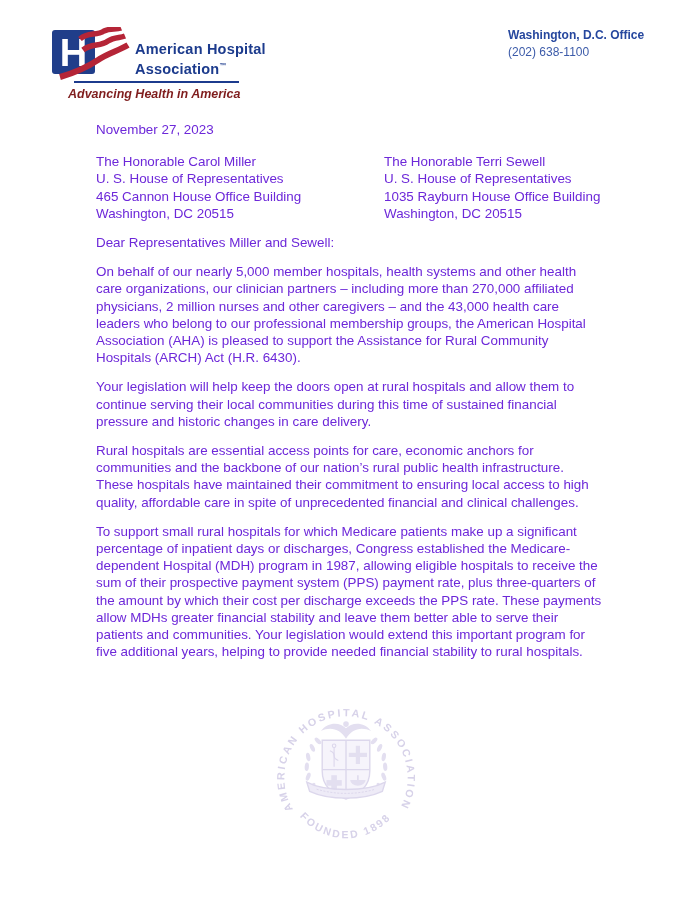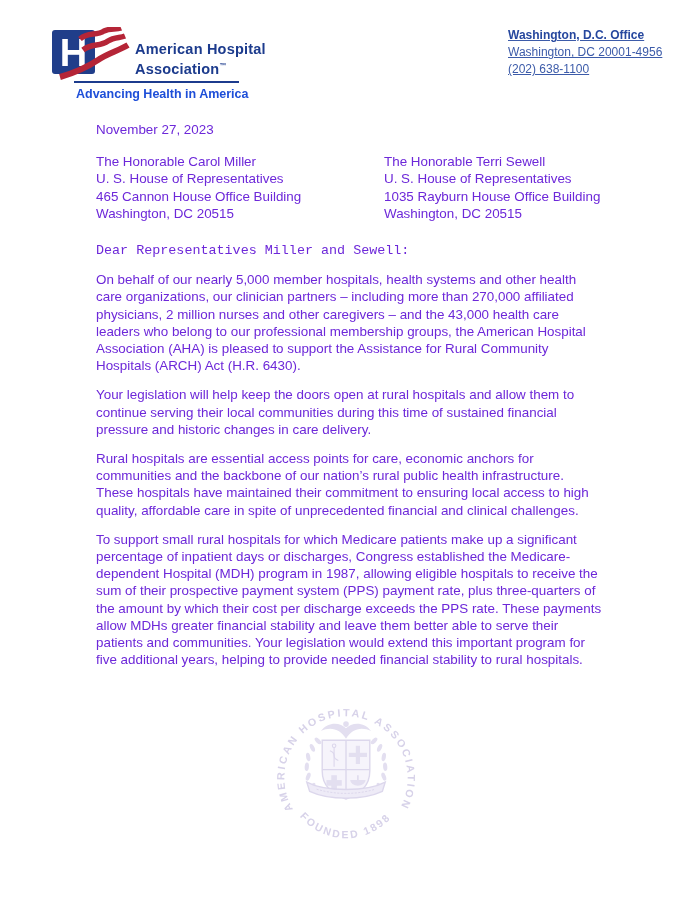--- a/index.html
+++ b/index.html
@@ -13,39 +13,39 @@
   
   .logo-svg { position:absolute; left:50px; top:27px; width:90px; height:58px; }
   .org-name {
     position:absolute; left:135px; top:41px;
     font-size:14.5px; font-weight:bold; line-height:16.5px;
     color:#1c3b8d; letter-spacing:.2px;
   }
   .org-name sup { font-size:7px; vertical-align:6px; }
   .logo-rule { position:absolute; left:74px; top:81px; width:165px; height:2px; background:#1c3b8d; }
   .tagline {
-    position:absolute; left:76px; top:87px;
-    font-size:12.5px; font-weight:bold; color:#1d4ed8;
+    position:absolute; left:68px; top:87px;
+    font-size:12.5px; font-style:italic; font-weight:bold; color:#7f1d1d;
   }
   .office {
     position:absolute; left:508px; top:27px;
-    font-size:12px; line-height:17.2px; color:#3c5ba9;text-decoration:underline;
+    font-size:12px; line-height:17.2px; color:#3c5ba9;
   }
   .office .office-title { font-weight:bold; color:#26479e; }
 
   
   .letter {
     position:absolute; left:96px; top:121px; width:508px;
     font-size:13.4px; line-height:17.2px; color:#6d28d9;
   }
   .date { margin-bottom:15px; }
-  .recipients { display:flex; margin-bottom:20px; }
+  .recipients { display:flex; margin-bottom:12px; }
   .recipient { width:288px; }
   .recipient + .recipient { width:220px; }
-  .salutation { margin-bottom:12px;font-family:Liberation Mono, monospace; }
+  .salutation { margin-bottom:12px; }
   .para { margin-bottom:12px; }
   .para:last-child { margin-bottom:16px; }
 
   
   .seal { position:absolute; left:276px; top:708px; width:140px; height:140px; }
   .seal text {
     font-family:"Liberation Sans", sans-serif;
     fill:#d7d2e9; font-weight:bold;
   }
   .seal .crest { stroke:#dcd7ec; stroke-width:2; fill:none; }
@@ -71,21 +71,20 @@
   <div class="org-name">
     <div>American Hospital</div>
     <div><span>Association</span><sup>™</sup></div>
   </div>
 
   <div class="logo-rule"></div>
   <div class="tagline">Advancing Health in America</div>
 
   <div class="office">
     <div class="office-title">Washington, D.C. Office</div>
-    <div>Washington, DC 20001-4956</div>
     <div>(202) 638-1100</div>
   </div>
 
   <div class="letter">
     <div class="date">November 27, 2023</div>
 
     <div class="recipients">
       <div class="recipient">
         <div>The Honorable Carol Miller</div>
         <div>U. S. House of Representatives</div>

